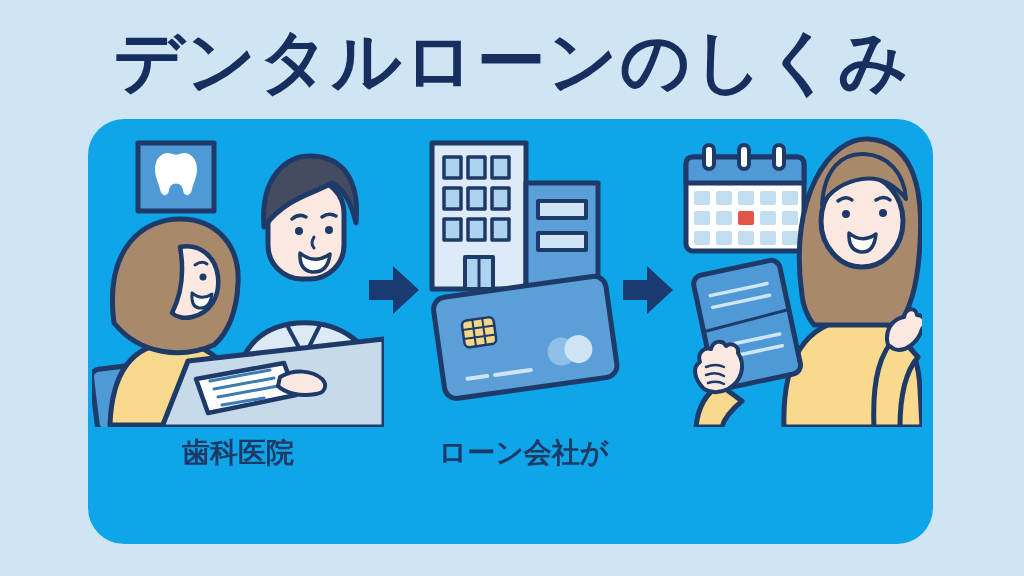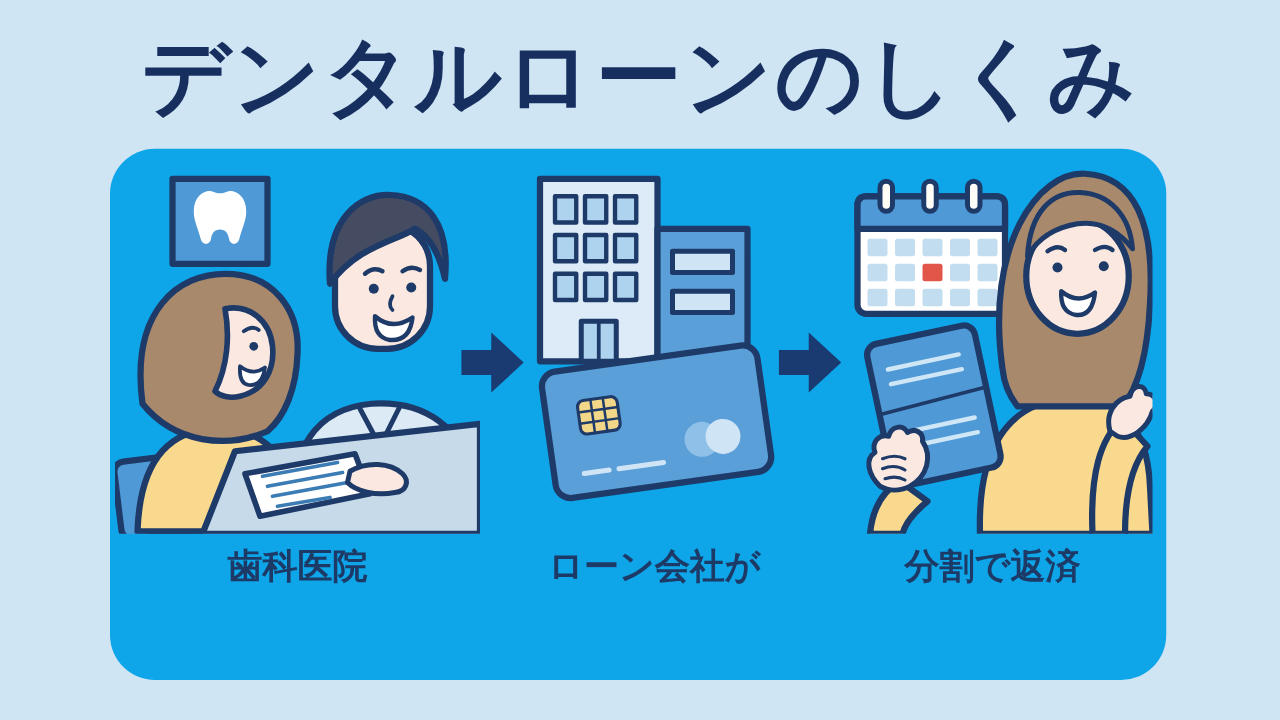--- a/index.html
+++ b/index.html
@@ -181,17 +181,16 @@
       <path d="M30 300 C32 280 40 266 54 258 L76 274 C64 284 58 292 56 300 Z" fill="#f8d98d" stroke="#1e3a68" stroke-width="5"></path>
       <g>
         <path d="M38 262 C28 252 26 240 34 235 C31 227 37 220 45 222 C47 214 56 212 60 219 C66 215 73 219 72 226 C80 238 76 254 62 262 C54 266 45 266 38 262 Z" fill="#fbe9e1" stroke="#1e3a68" stroke-width="4"></path>
         <path d="M40 240 q10 -4 18 0 M40 248 q10 -4 18 1 M42 256 q9 -3 16 1" stroke="#1e3a68" stroke-width="2.5" fill="none"></path>
       </g>
 
       <path d="M208 300 C206 252 214 224 232 208 L252 230 C240 244 234 268 234 300 Z" fill="#f8d98d" stroke="#1e3a68" stroke-width="5"></path>
       <path d="M222 218 C218 204 226 192 238 190 C240 180 250 180 251 188 C258 188 262 196 256 202 C252 216 238 226 228 222 Z" fill="#fbe9e1" stroke="#1e3a68" stroke-width="4"></path>
     </svg>
     <div class="caption">
-      <div>分割で返済</div>
     </div>
   </div>
 
 </div>
 
 </body></html>

